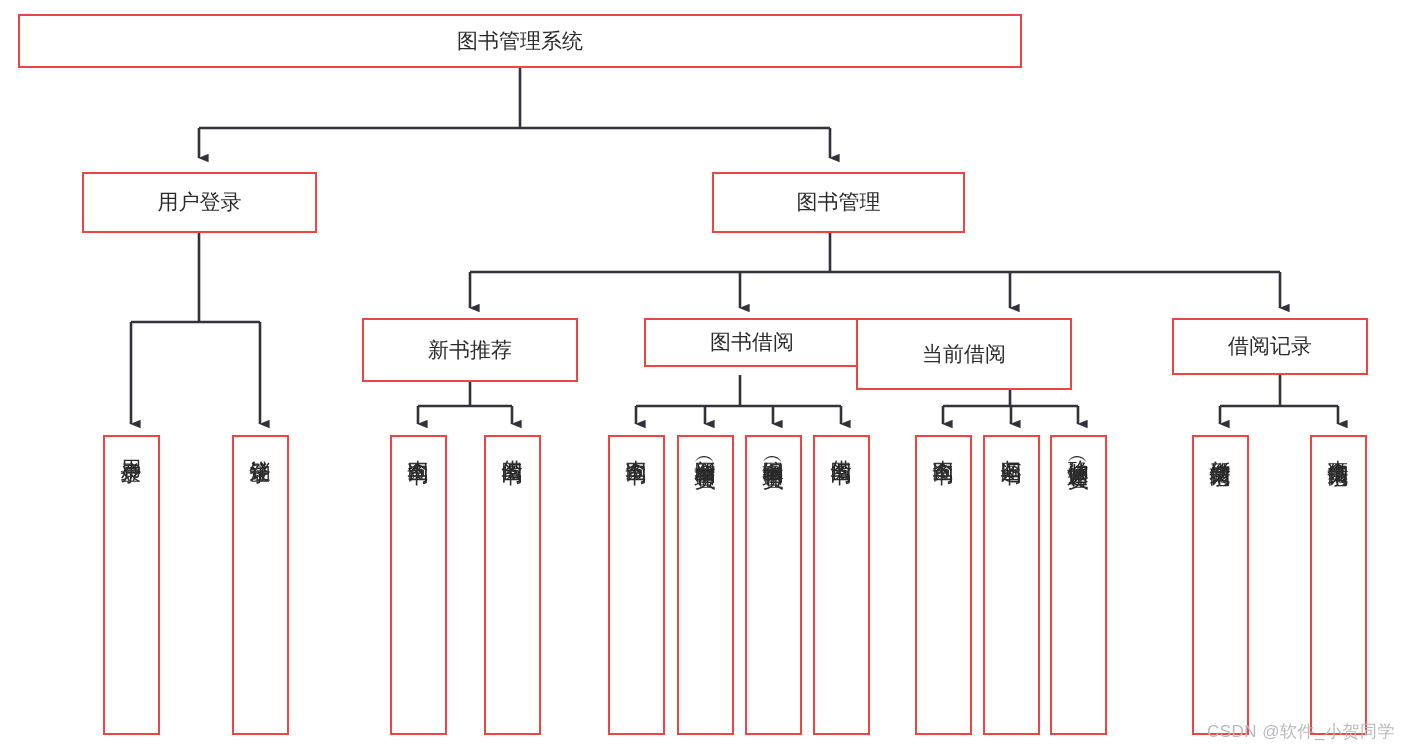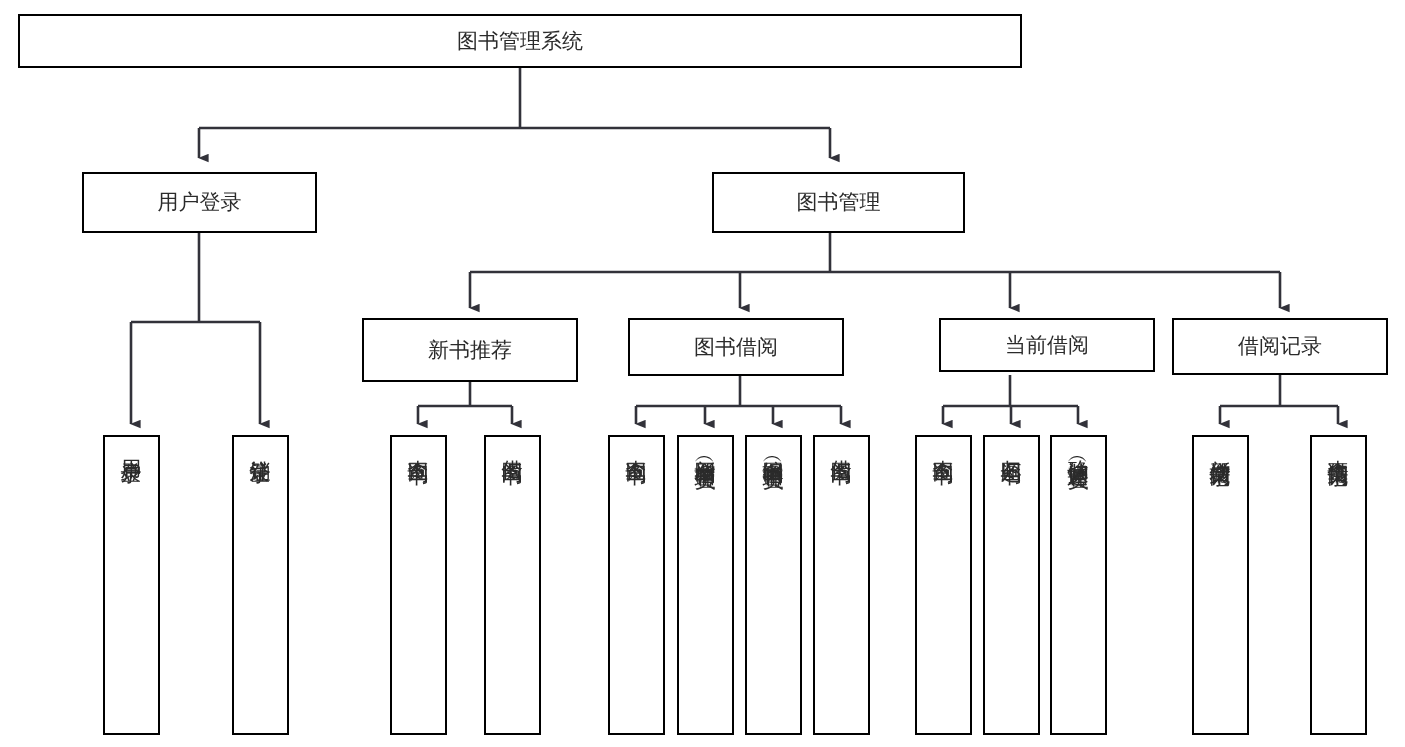--- a/index.html
+++ b/index.html
@@ -20,21 +20,21 @@
   #wires {
     position: absolute;
     left: 0;
     top: 0;
     width: 1405px;
     height: 747px;
   }
   .node {
     position: absolute;
     box-sizing: border-box;
-    border: 2px solid #000000;
+    border: 2px solid #ef4444;
     background: #ffffff;
     color: #2b2b2b;
     display: flex;
     align-items: center;
     justify-content: center;
     overflow: hidden;
   }
   .node .label {
     display: block;
     text-align: center;
@@ -130,27 +130,27 @@
   <div class="node horiz" style="left:82px; top:172px; width:235px; height:61px;">
     <span class="label">用户登录</span>
   </div>
   <div class="node horiz" style="left:712px; top:172px; width:253px; height:61px;">
     <span class="label">图书管理</span>
   </div>
 
   <div class="node horiz" style="left:362px; top:318px; width:216px; height:64px;">
     <span class="label">新书推荐</span>
   </div>
-  <div class="node horiz" style="left:628px; top:318px; width:216px; height:58px;">
+  <div class="node horiz" style="left:644px; top:318px; width:216px; height:49px;">
     <span class="label">图书借阅</span>
   </div>
-  <div class="node horiz" style="left:939px; top:318px; width:216px; height:54px;">
+  <div class="node horiz" style="left:856px; top:318px; width:216px; height:72px;">
     <span class="label">当前借阅</span>
   </div>
-  <div class="node horiz" style="left:1172px; top:318px; width:216px; height:57px;">
+  <div class="node horiz" style="left:1172px; top:318px; width:196px; height:57px;">
     <span class="label">借阅记录</span>
   </div>
 
   <div class="node vert" style="left:103px; top:435px; width:57px; height:300px;">
     <span class="label">用户登录</span>
   </div>
   <div class="node vert" style="left:232px; top:435px; width:57px; height:300px;">
     <span class="label">注销登录</span>
   </div>
 
@@ -184,13 +184,14 @@
     <span class="label">确认归还（管理员）</span>
   </div>
 
   <div class="node vert" style="left:1192px; top:435px; width:57px; height:300px;">
     <span class="label">新增借阅记录</span>
   </div>
   <div class="node vert" style="left:1310px; top:435px; width:57px; height:300px;">
     <span class="label">查询借阅记录</span>
   </div>
 
+  <div id="watermark">CSDN @软件_小贺同学</div>
 </div>
 
 </body></html>

